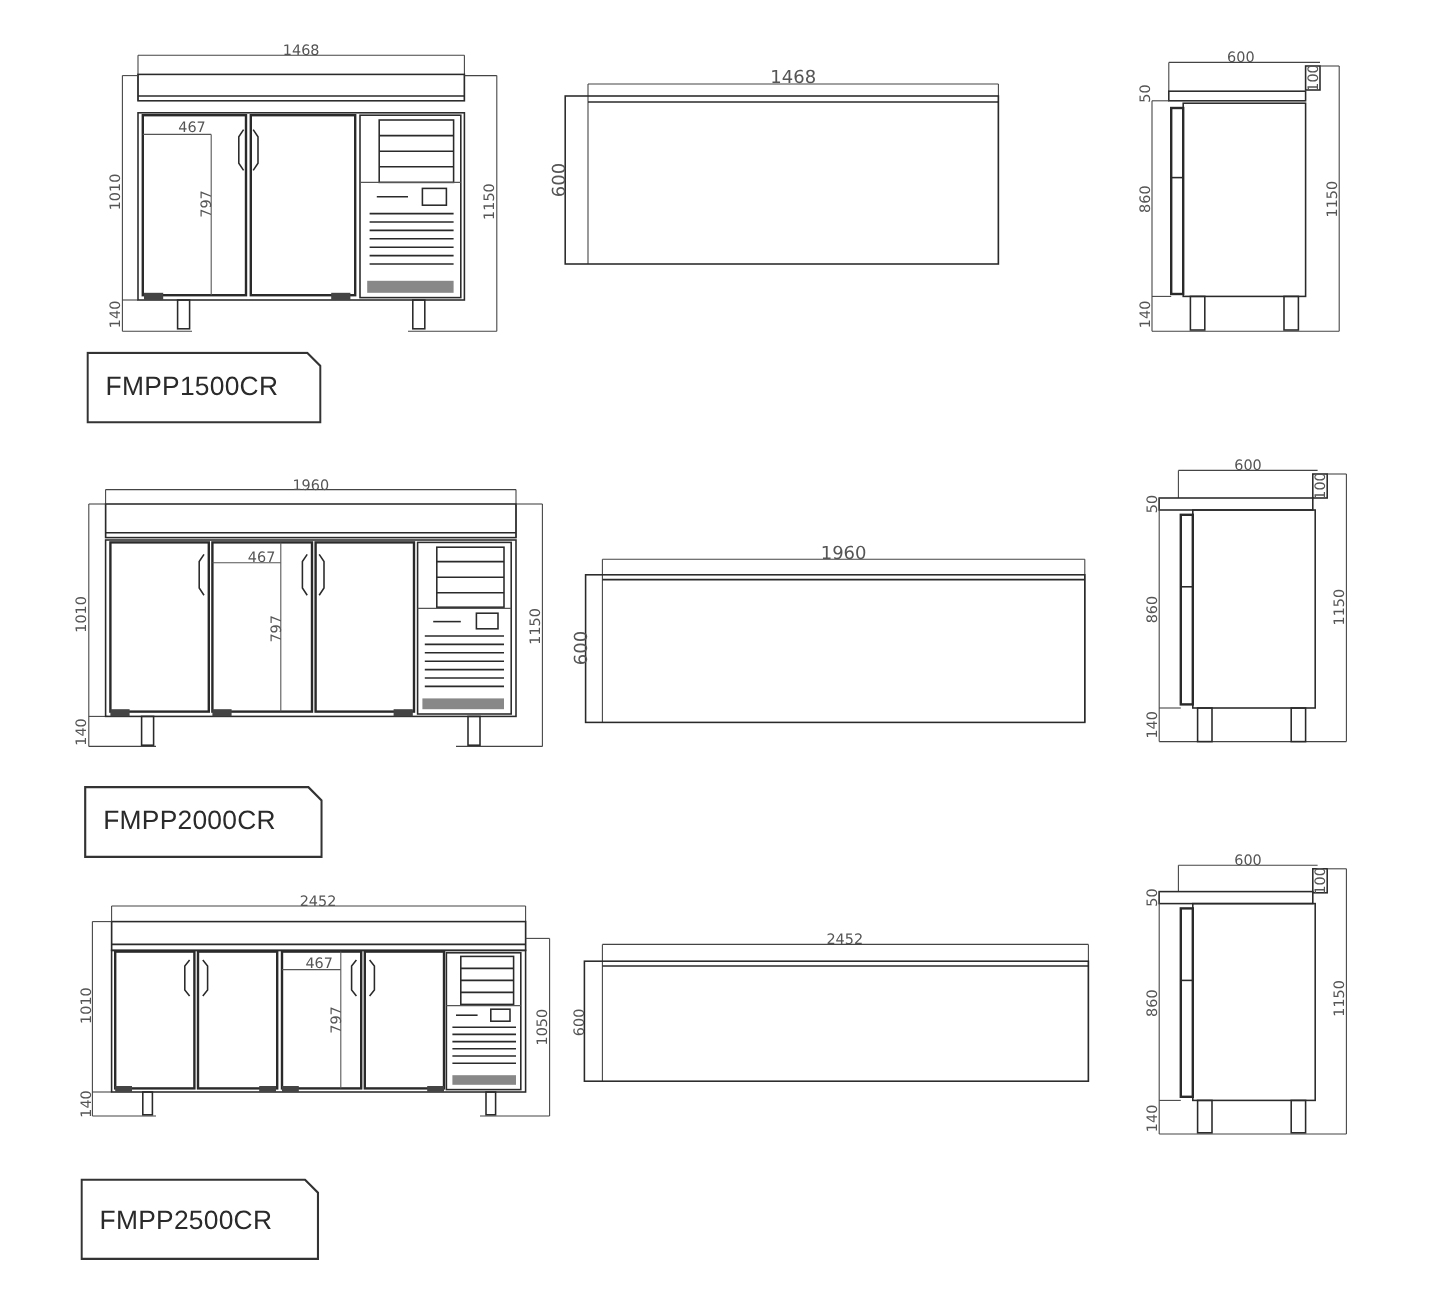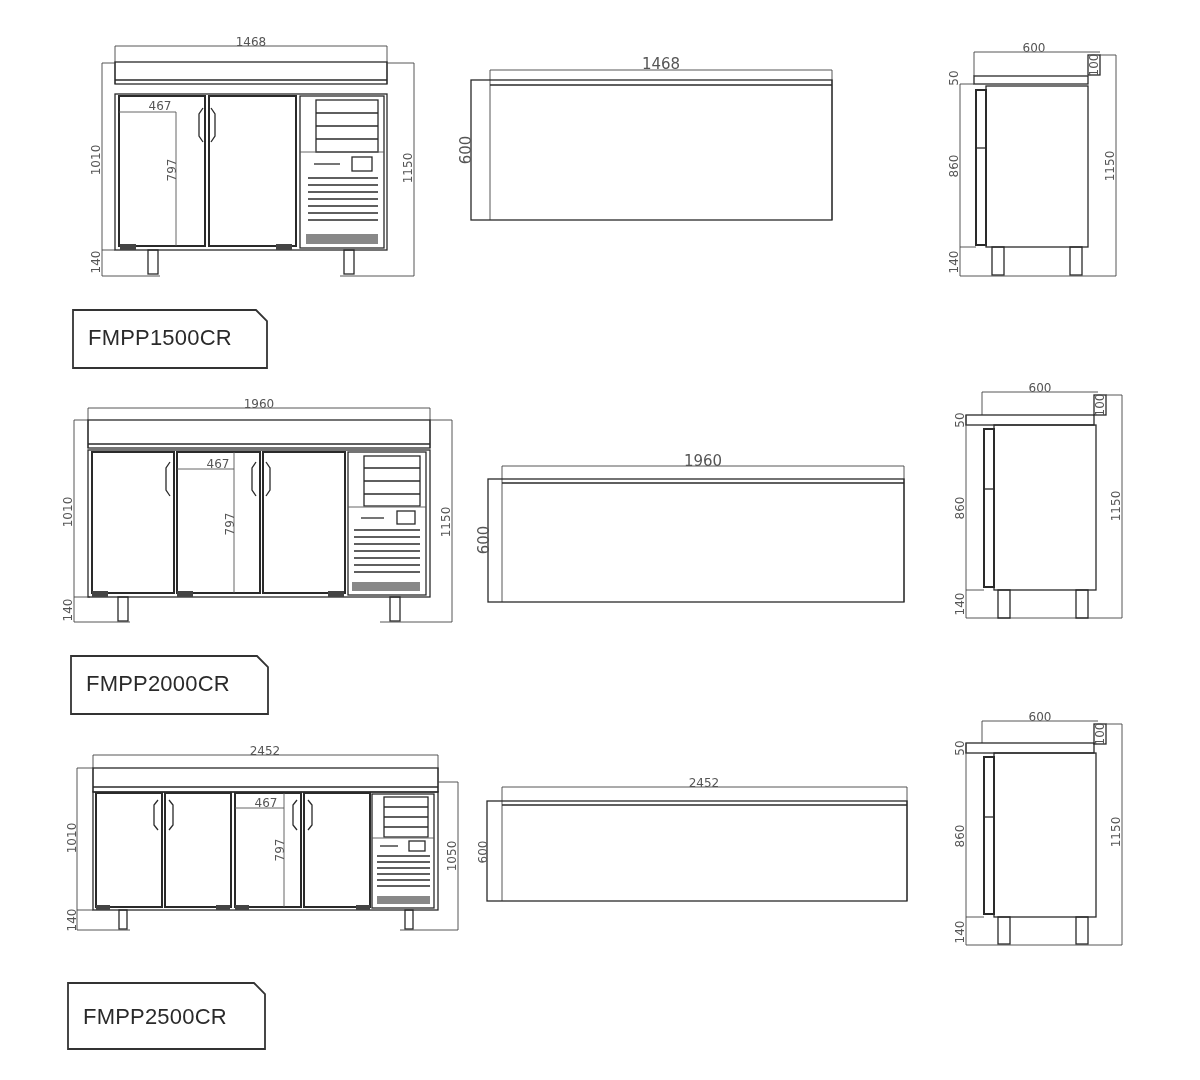--- a/index.html
+++ b/index.html
@@ -269,21 +269,21 @@
     <text class="dt" x="0" y="0" transform="translate(1120,832) rotate(-90)" text-anchor="middle">1150</text>
     <text class="dt" x="0" y="0" transform="translate(964,932) rotate(-90)" text-anchor="middle">140</text>
     <rect class="ln" x="994" y="753" width="102" height="164"></rect>
     <rect class="ln2" x="984" y="757" width="10" height="157"></rect>
     <line class="ln" x1="984" y1="817" x2="994" y2="817"></line>
     <rect class="ln" x="998" y="917" width="12" height="27"></rect>
     <rect class="ln" x="1076" y="917" width="12" height="27"></rect>
   </g>
 </svg>
 
-<div class="label-box" style="left:72px;top:309px;width:236px;">
+<div class="label-box" style="left:72px;top:293px;width:236px;">
   <svg width="196" height="60" viewBox="0 0 196 60">
       <path d="M1 1 H184 L195 12 V59 H1 Z" fill="#fff" stroke="#333" stroke-width="1.8"></path>
     </svg>
   <span class="label-text">FMPP1500CR</span>
 </div>
 
 <div class="label-box" style="left:70px;top:655px;width:212px;">
   <svg width="199" height="60" viewBox="0 0 199 60">
       <path d="M1 1 H187 L198 12 V59 H1 Z" fill="#fff" stroke="#333" stroke-width="1.8"></path>
     </svg>

